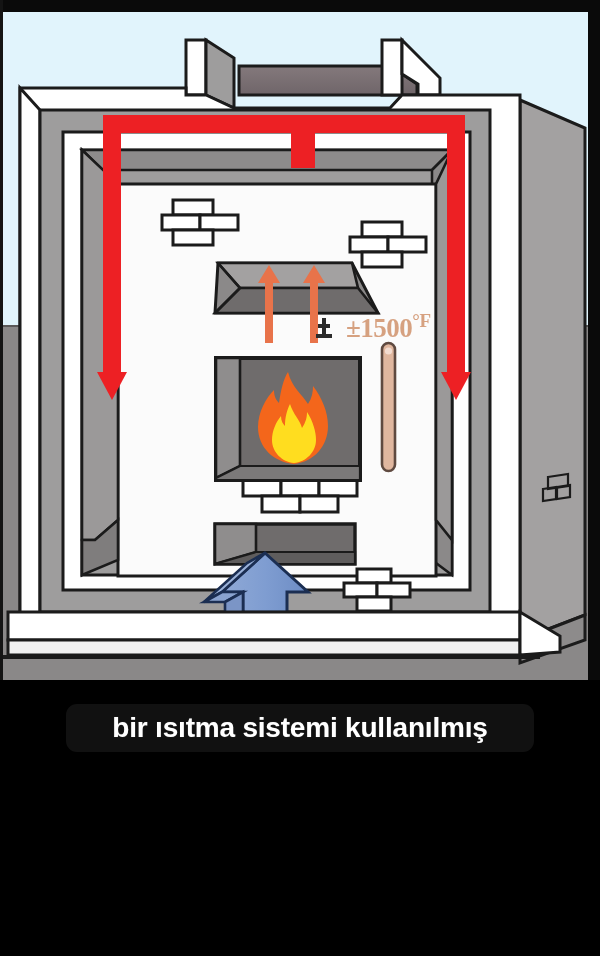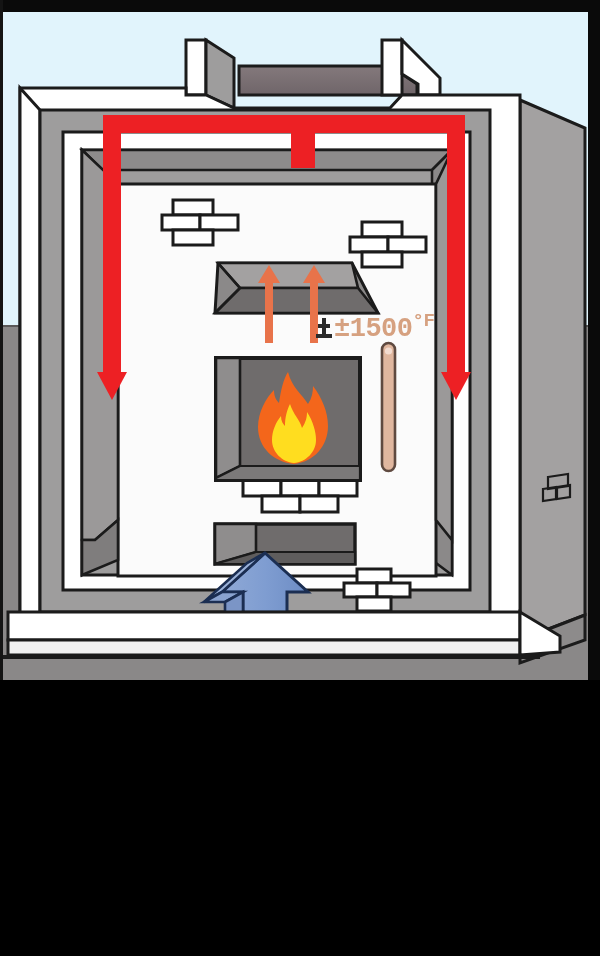--- a/index.html
+++ b/index.html
@@ -237,24 +237,29 @@
       <g>
 
         <g fill="#2b2b2b">
           <rect x="322" y="318" width="4" height="16"></rect>
           <rect x="318" y="324" width="12" height="4"></rect>
           <rect x="316" y="334" width="16" height="4"></rect>
         </g>
       </g>
     </svg>
 
-    <div style="position:absolute;left:334px;top:310px;color:#d6a180;font-weight:bold;font-size:27px;font-family:Liberation Mono, monospace;letter-spacing:-0.5px;">
+    <div style="position:absolute;left:346px;top:310px;color:#d6a180;font-weight:bold;font-size:27px;font-family:Liberation Serif, serif;letter-spacing:-0.5px;">
       <span>±1500</span><span style="font-size:19px;vertical-align:super;">°F</span>
     </div>
 
     <div id="topbar"></div>
     <div id="rightbar"></div>
     <div id="leftedge"></div>
     <div id="bottomblack"></div>
   </div>
 
+  <div id="caption-area">
+    <div id="caption-box">
+      <span id="caption-text">bir ısıtma sistemi kullanılmış</span>
+    </div>
+  </div>
 
 </div>
 
 </body></html>

